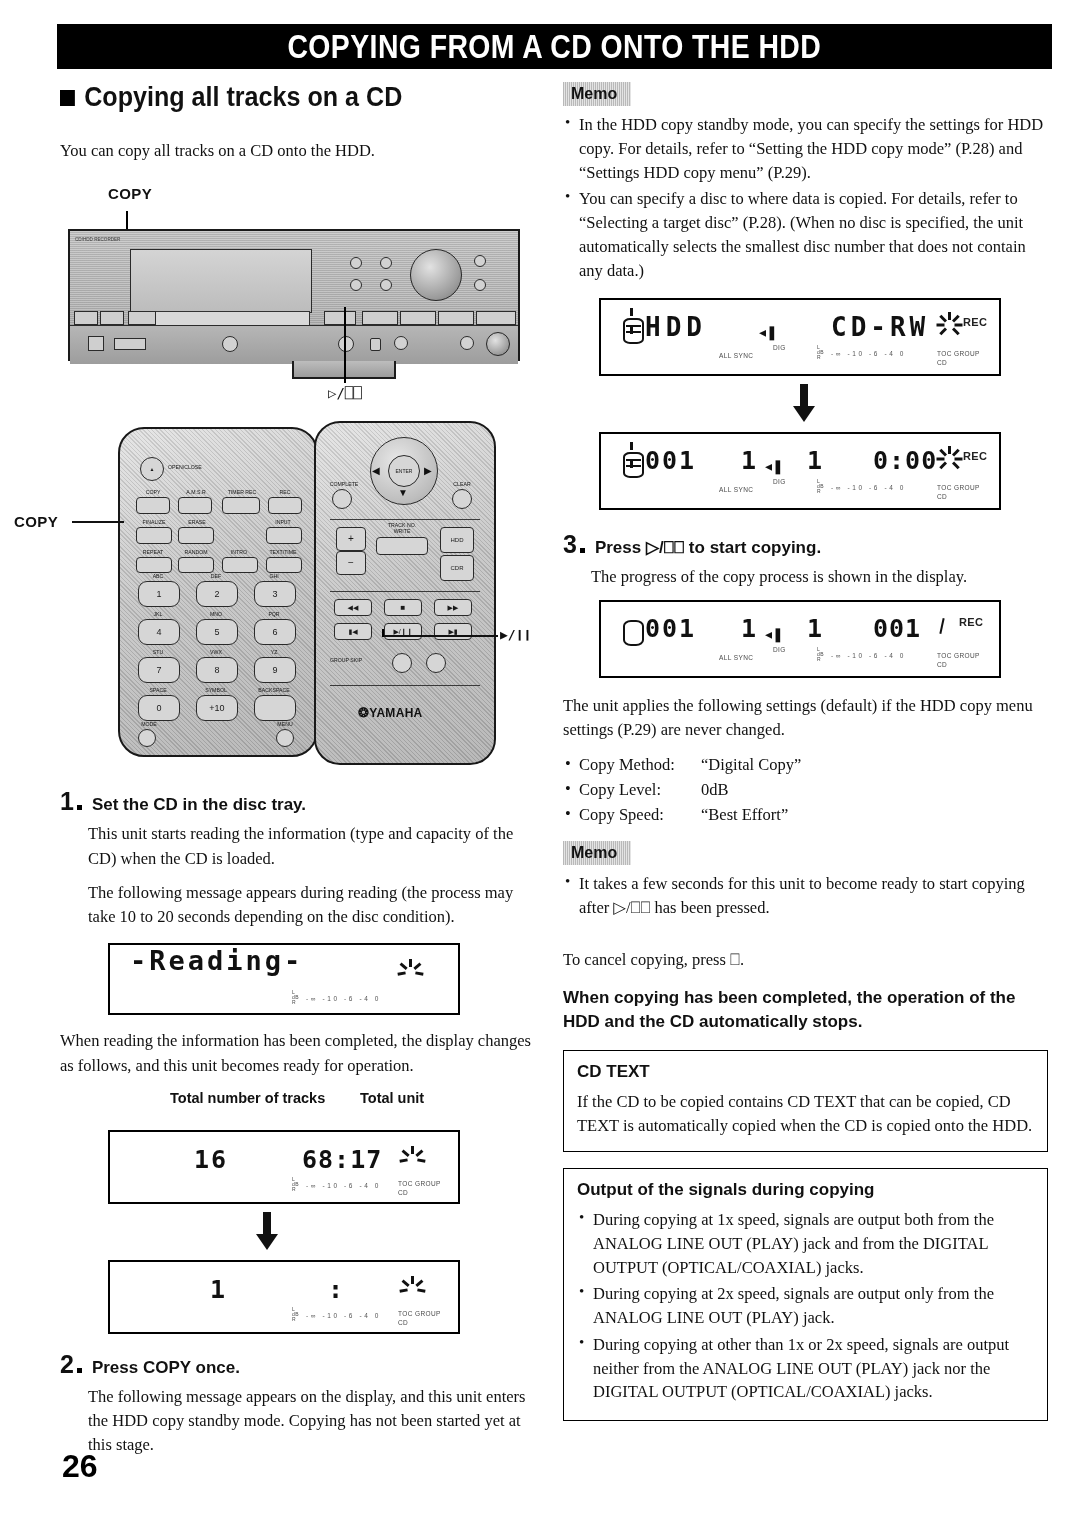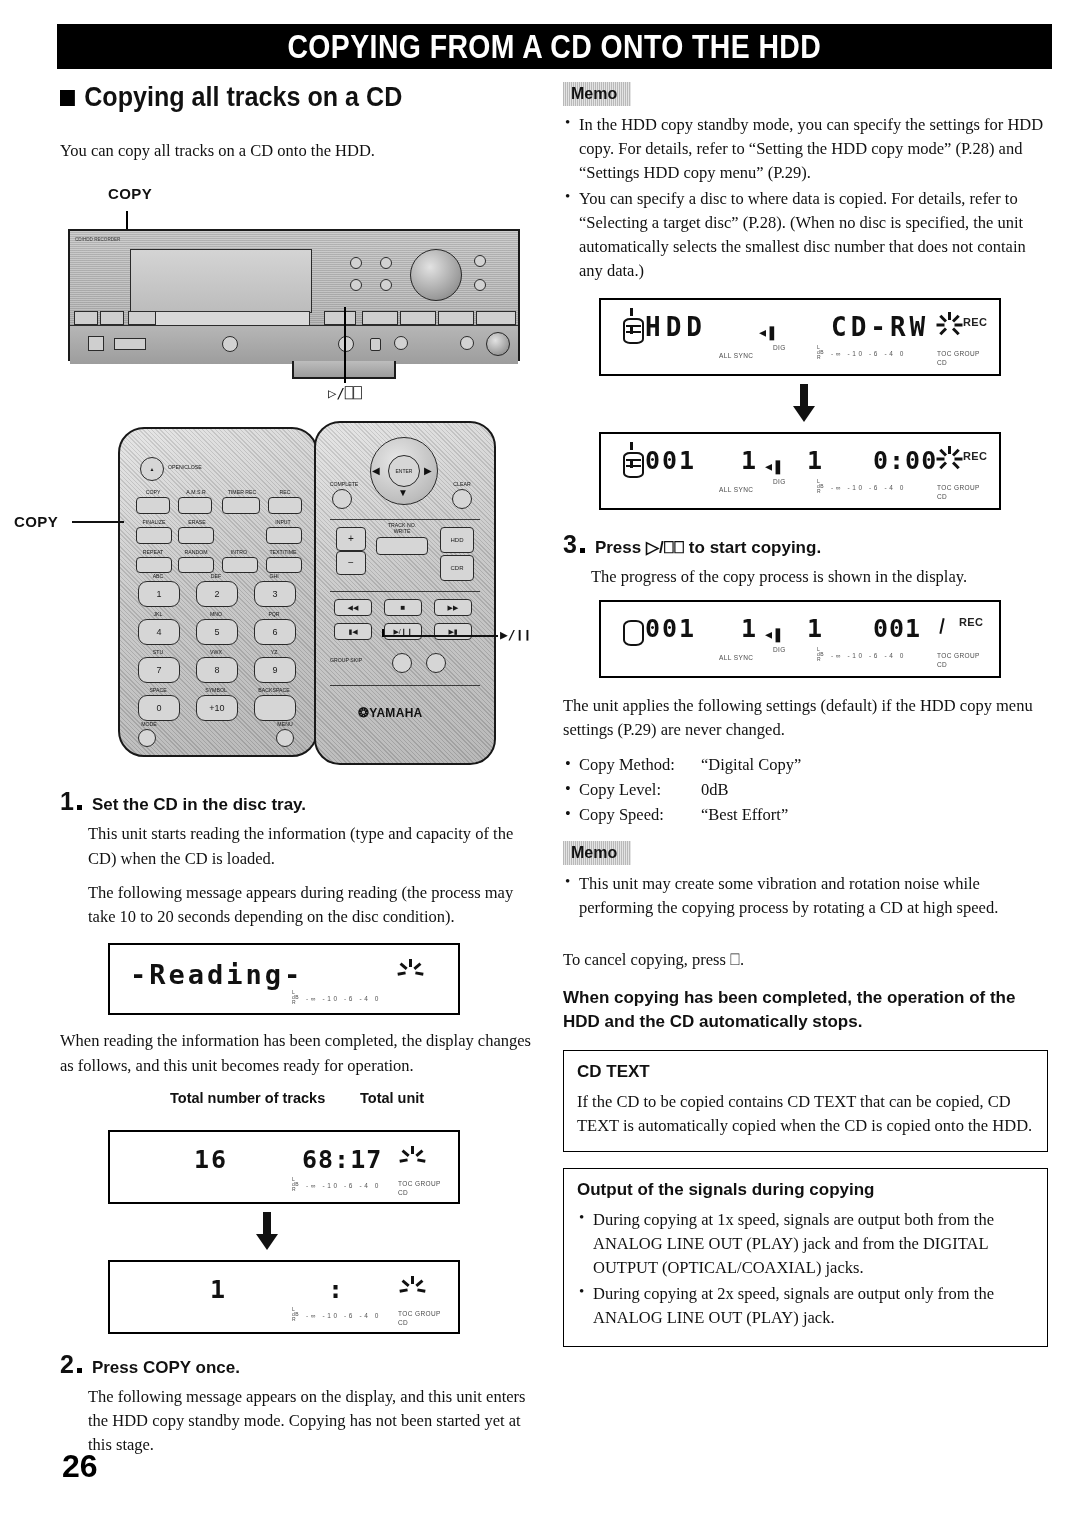--- a/index.html
+++ b/index.html
@@ -431,21 +431,21 @@
         <span class="dotsq"></span>
         <span class="hdtxt">Set the CD in the disc tray.</span>
       </div>
       <div class="bodywrap">
         <p class="body">This unit starts reading the information (type and capacity of the CD) when the CD is loaded.</p>
         <p class="body">The following message appears during reading (the process may take 10 to 20 seconds depending on the disc condition).</p>
       </div>
     </div>
 
     <div class="lcd" style="width:352px;height:72px;margin:14px 0 0 48px;">
-      <div class="seg" style="left:20px;top:14px;font-size:27px;letter-spacing:3px;">-Reading-</div>
+      <div class="seg" style="left:20px;top:0;font-size:27px;letter-spacing:3px;">-Reading-</div>
       <div class="blink" style="left:288px;top:14px;">
         <i style="transform:rotate(0deg)"></i>
           <i style="transform:rotate(50deg)"></i>
         <i style="transform:rotate(-50deg)"></i>
           <i style="transform:rotate(100deg)"></i>
         <i style="transform:rotate(-100deg)"></i>
       </div>
       <div class="scale" style="left:196px;top:50px;">-∞ -10 -6 -4 0</div>
       <div class="tiny" style="left:182px;top:45px;font-size:5px;line-height:1;">L<br>dB<br>R</div>
     </div>
@@ -624,37 +624,38 @@
         <span>0dB</span>
       </li>
       <li>
         <span class="k">Copy Speed:</span>
         <span>“Best Effort”</span>
       </li>
     </ul>
 
     <div class="memo-tag" style="margin-top:14px;">Memo</div>
     <ul class="bul">
-      <li>This unit may create some vibration and rotation noise while performing the copying process by rotating a CD at high speed.</li>
+      <li>It takes a few seconds for this unit to become ready to start copying after ▷/⎕⎕ has been pressed.</li>
     </ul>
 
     <p class="body" style="margin-top:28px;">To cancel copying, press ⎕.</p>
 
     <p class="bold-note">When copying has been completed, the operation of the HDD and the CD automatically stops.</p>
 
     <div class="boxed">
       <h3>CD TEXT</h3>
       <p class="body" style="margin:0;">If the CD to be copied contains CD TEXT that can be copied, CD TEXT is automatically copied when the CD is copied onto the HDD.</p>
     </div>
 
     <div class="boxed">
       <h3>Output of the signals during copying</h3>
       <ul class="bul">
         <li>During copying at 1x speed, signals are output both from the ANALOG LINE OUT (PLAY) jack and from the DIGITAL OUTPUT (OPTICAL/COAXIAL) jacks.</li>
         <li>During copying at 2x speed, signals are output only from the ANALOG LINE OUT (PLAY) jack.</li>
+        <li>During copying at other than 1x or 2x speed, signals are output neither from the ANALOG LINE OUT (PLAY) jack nor the DIGITAL OUTPUT (OPTICAL/COAXIAL) jacks.</li>
       </ul>
     </div>
 
   </div>
 
   <div class="pageno">26</div>
 
 </div>
 
 </body></html>

